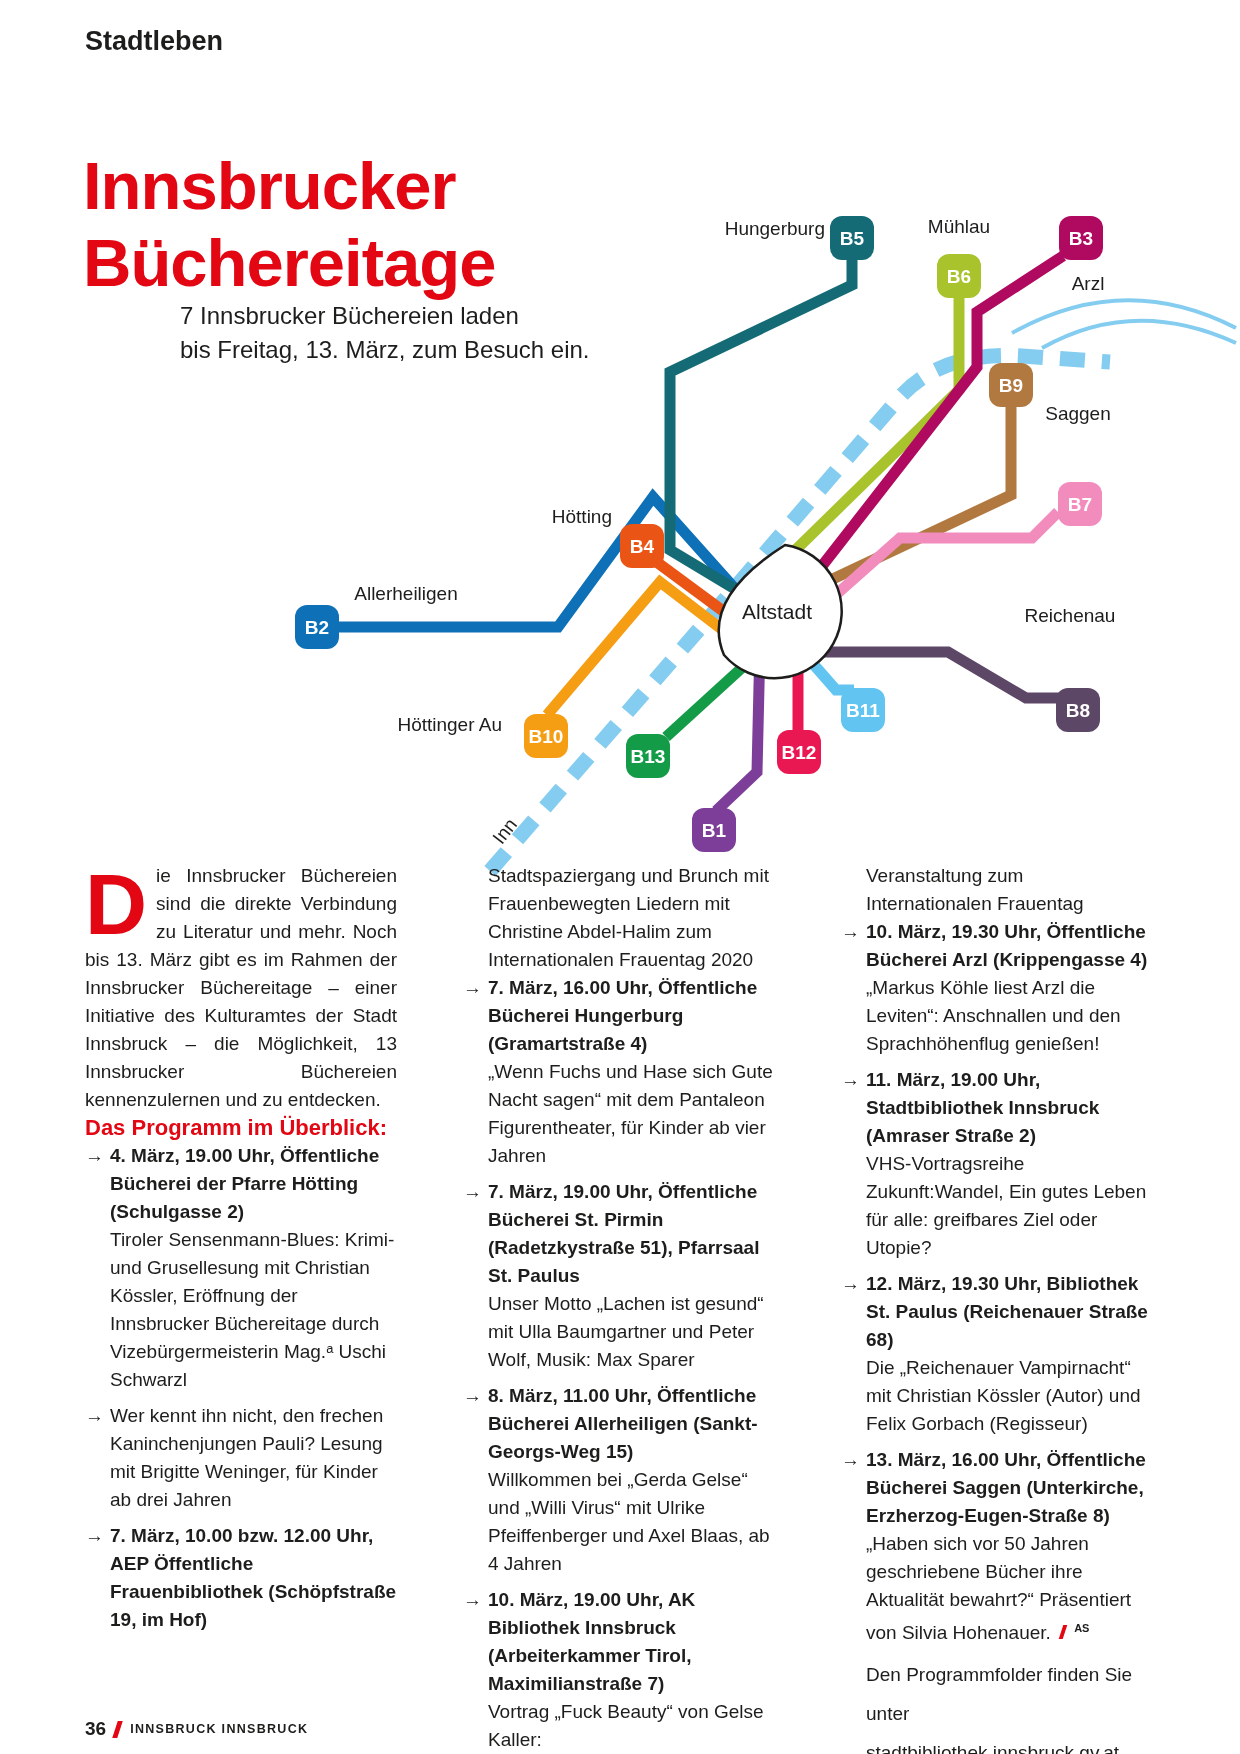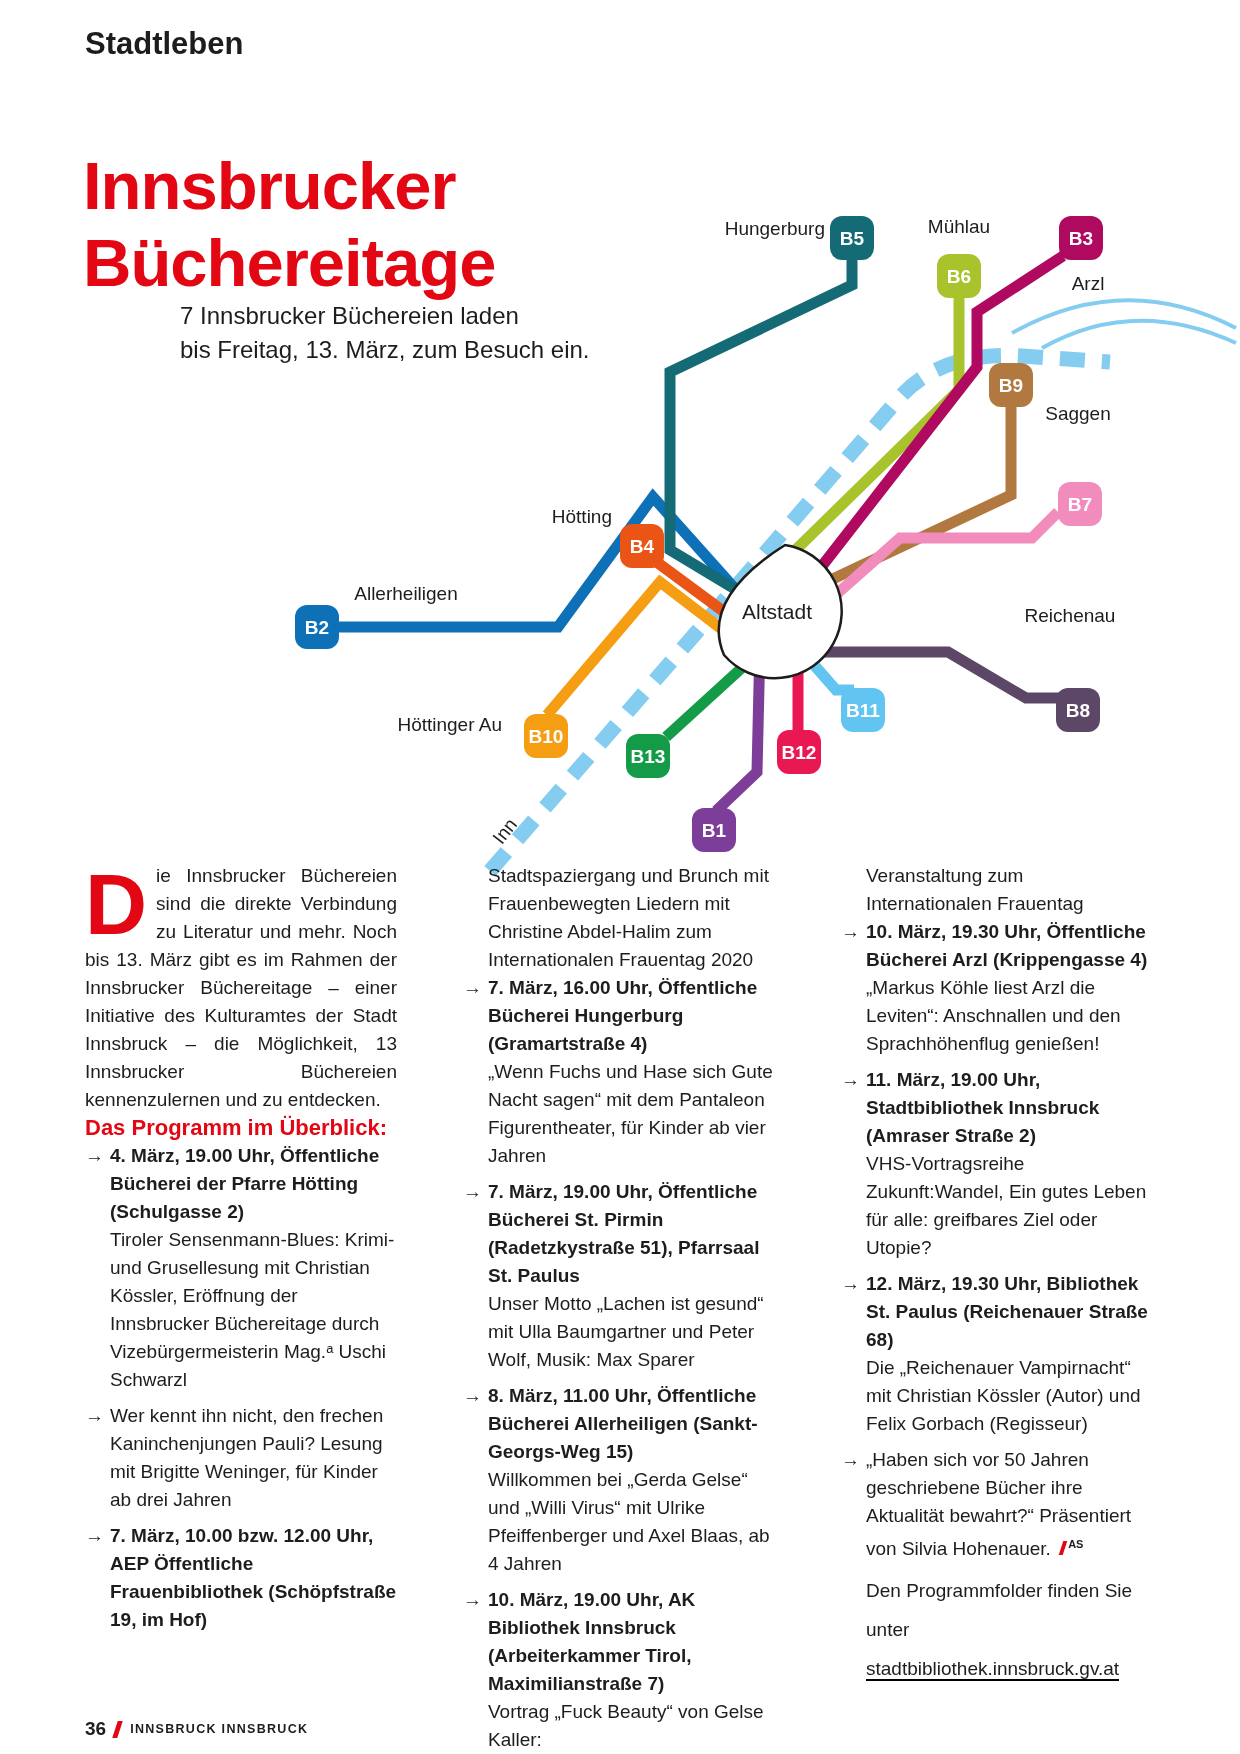--- a/index.html
+++ b/index.html
@@ -2,21 +2,21 @@
 <html><head>
 <meta charset="utf-8">
 <style>
   html,body{margin:0;padding:0;}
   body{
     width:1240px;height:1754px;position:relative;overflow:hidden;
     background:#ffffff;color:#1d1d1b;
     font-family:"Liberation Sans","DejaVu Sans",sans-serif;
     --accent:#e30613;
   }
-  .section-label{position:absolute;left:85px;top:26px;font-size:31px;font-weight:700;}
+  .section-label{position:absolute;left:85px;top:26px;font-size:27px;font-weight:700;}
   .page-title{position:absolute;left:83px;top:102px;font-size:67px;line-height:77px;font-weight:700;color:var(--accent);letter-spacing:-1px;}
   .subtitle{position:absolute;left:180px;top:299px;font-size:24px;line-height:34px;}
   .map-wrap{position:absolute;left:240px;top:175px;width:1000px;height:705px;}
   .map-wrap svg{font-family:inherit;}
   .line{fill:none;stroke-width:11px;}
   .river-main{fill:none;stroke-width:15px;stroke-dasharray:25 17;}
   .river-arc{fill:none;stroke-width:4px;}
   .altstadt{fill:#ffffff;stroke:#1d1d1b;stroke-width:2.5px;}
   .altstadt-label{font-size:21px;fill:#1d1d1b;text-anchor:middle;}
   .district{font-size:19px;fill:#1d1d1b;}
@@ -29,21 +29,21 @@
   .prog-heading{font-size:22px;color:var(--accent);font-weight:700;margin:12px 0 8px 0;}
   .entry{position:relative;padding-left:25px;margin-bottom:8px;}
   .entry .arrow{position:absolute;left:0;top:0;font-weight:700;}
   .entry-title{font-weight:700;}
   .cont{padding-left:25px;margin-bottom:8px;}
   .closing{padding-left:25px;margin-top:96px;line-height:39px;}
   .weblink{color:inherit;text-decoration:none;border-bottom:2px solid #000000;cursor:pointer;}
   .redbar{display:inline-block;width:5px;height:16px;background:var(--accent);transform:skewX(-18deg);}
   .authormark{white-space:nowrap;}
   .authormark .redbar{width:4px;height:14px;margin-left:5px;}
-  .initials{font-size:11px;font-weight:700;vertical-align:7px;margin-left:3px;}
+  .initials{font-size:11px;font-weight:700;vertical-align:7px;margin-left:9px;}
   .footer{position:absolute;left:85px;top:1718px;display:flex;align-items:center;}
   .page-num{font-size:19px;font-weight:700;}
   .footer .redbar{margin:0 10px 0 9px;height:17px;}
   .mag-name{font-size:12.5px;font-weight:700;letter-spacing:1.3px;}
 </style>
 </head>
 <body style="--accent: #e30613;">
 
 <div class="section-label">Stadtleben</div>
 
@@ -203,20 +203,21 @@
         <p class="entry-title">11. März, 19.00 Uhr, Stadtbibliothek Innsbruck (Amraser Straße 2)</p>
         <p class="entry-body">VHS-Vortragsreihe Zukunft:Wandel, Ein gutes Leben für alle: greifbares Ziel oder Utopie?</p>
       </div>
       <div class="entry">
         <span class="arrow">→</span>
         <p class="entry-title">12. März, 19.30 Uhr, Bibliothek St. Paulus (Reichenauer Straße 68)</p>
         <p class="entry-body">Die „Reichenauer Vampirnacht“ mit Christian Kössler (Autor) und Felix Gorbach (Regisseur)</p>
       </div>
       <div class="entry">
         <span class="arrow">→</span>
+        <p class="entry-title">13. März, 16.00 Uhr, Öffentliche Bücherei Saggen (Unterkirche, Erzherzog-Eugen-Straße 8)</p>
         <p class="entry-body">„Haben sich vor 50 Jahren geschriebene Bücher ihre Aktualität bewahrt?“ Präsentiert von Silvia Hohenauer. <span class="authormark"><span class="redbar"></span><span class="initials">AS</span></span></p>
       </div>
       <p class="closing">Den Programmfolder finden Sie unter<br><a class="weblink">stadtbibliothek.innsbruck.gv.at</a></p>
     </div>
 </div>
 
 <div class="footer">
   <span class="page-num">36</span>
   <span class="redbar"></span>
   <span class="mag-name">INNSBRUCK INNSBRUCK</span>

